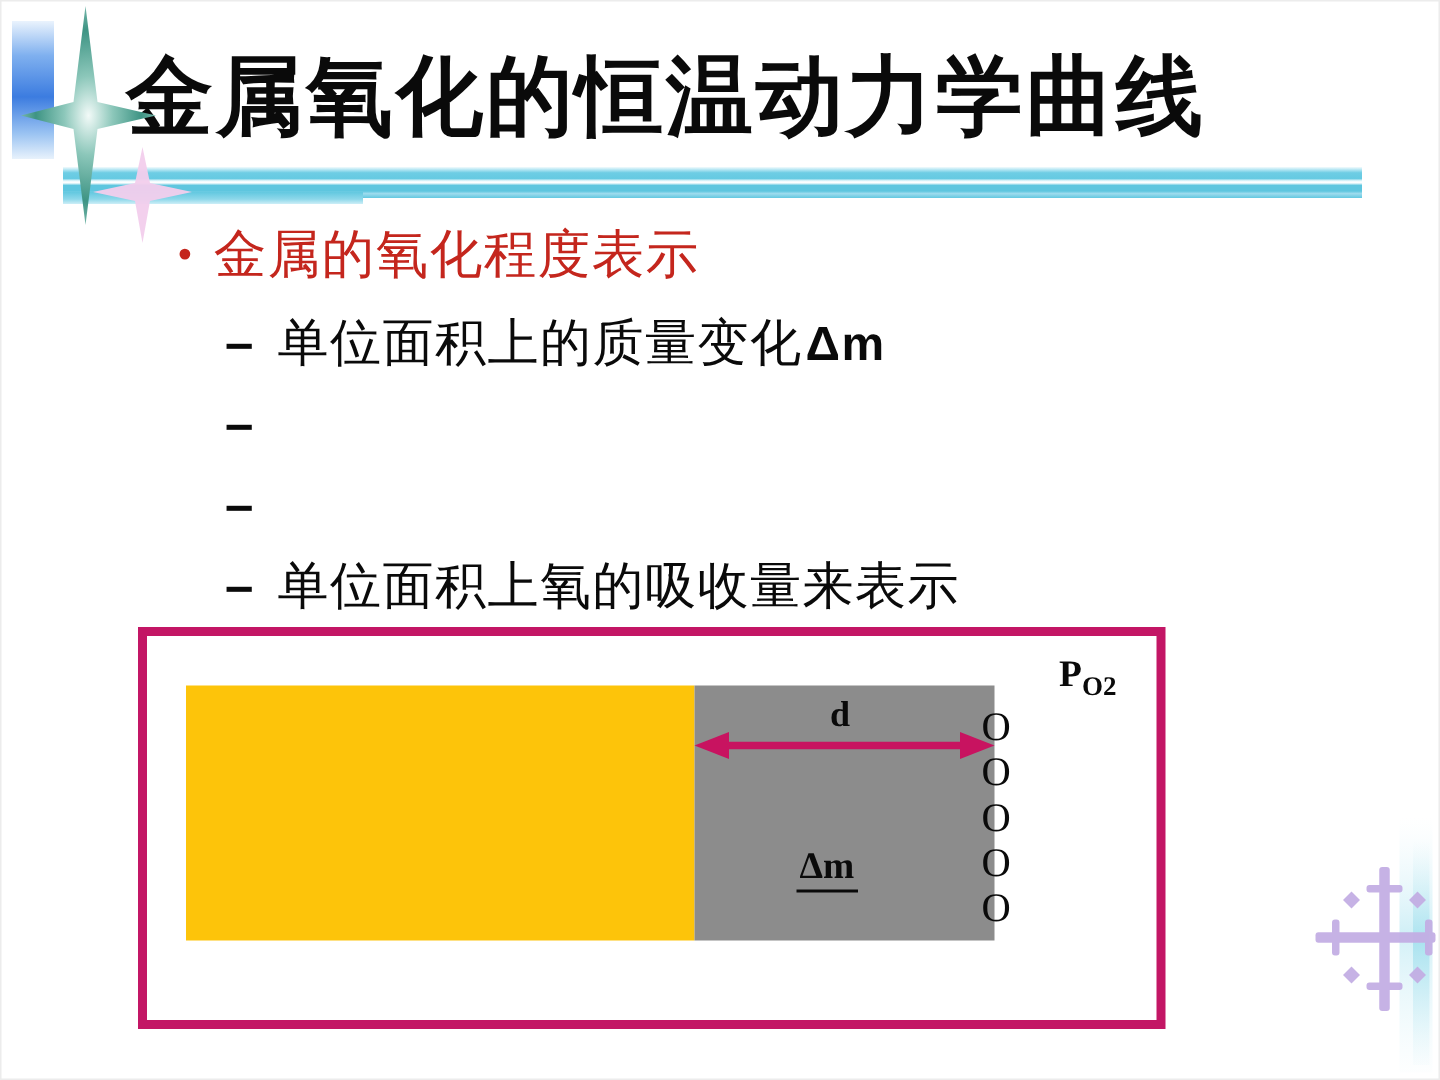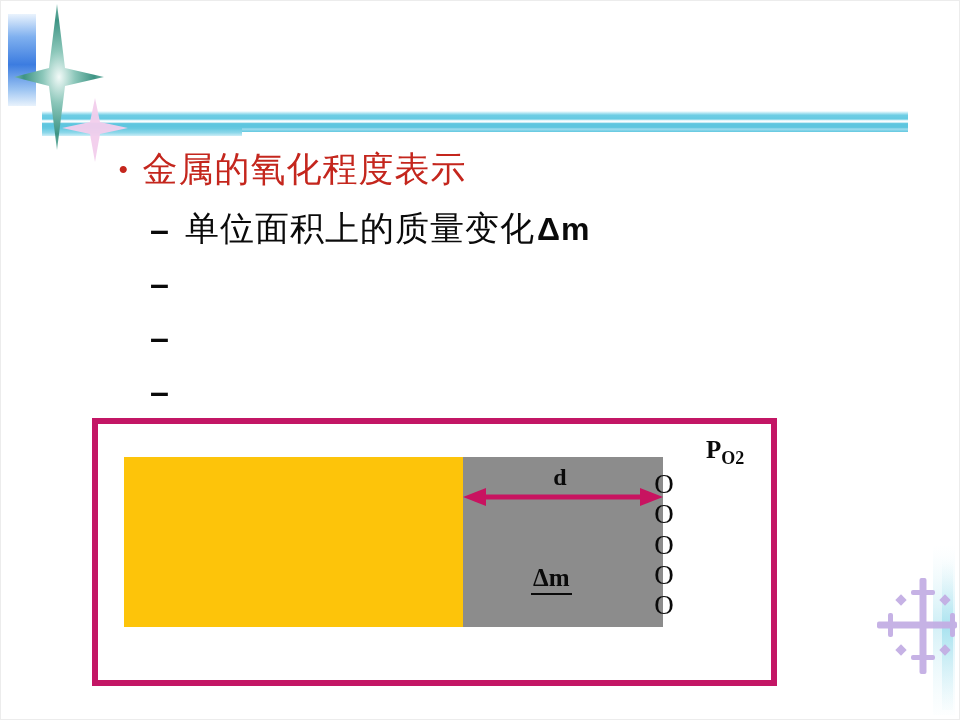--- a/index.html
+++ b/index.html
@@ -106,20 +106,21 @@
         <stop offset="30%" stop-color="#8cc7ba"></stop>
         <stop offset="65%" stop-color="#3e9484"></stop>
         <stop offset="100%" stop-color="#a9d6cc"></stop>
       </radialGradient>
     </defs>
     <rect x="8" y="14" width="28" height="92" fill="url(#gblue)"></rect>
     <polygon points="57,4 65,68 104,77 65,86 57,150 49,86 14,77 49,68" fill="url(#gstar)"></polygon>
     <polygon points="95,98 100,122 128,128 100,134 95,162 90,134 62,128 90,122" fill="#f2cdec" opacity="0.95"></polygon>
   </svg>
 
+  <h1 class="slide-title">金属氧化的恒温动力学曲线</h1>
 
   <div class="title-rule"></div>
   <div class="title-rule-step"></div>
 
   <div class="content">
     <div class="heading-row">
       <span class="bullet-dot">•</span>
       <span>金属的氧化程度表示</span>
     </div>
     <div class="sub-list">
@@ -129,20 +130,21 @@
         <span class="delta-suffix">Δm</span>
       </div>
       <div class="sub-row">
         <span class="dash">–</span>
       </div>
       <div class="sub-row">
         <span class="dash">–</span>
       </div>
       <div class="sub-row">
         <span class="dash">–</span>
+        <span>单位面积上氧的吸收量来表示</span>
       </div>
     </div>
   </div>
 
   <div class="diagram-box"></div>
   <div class="metal-rect"></div>
   <div class="oxide-rect"></div>
 
   <svg class="arrow-svg" width="960" height="720" viewBox="0 0 960 720">
     <line x1="480" y1="497" x2="646" y2="497" stroke="#c81360" stroke-width="5"></line>

